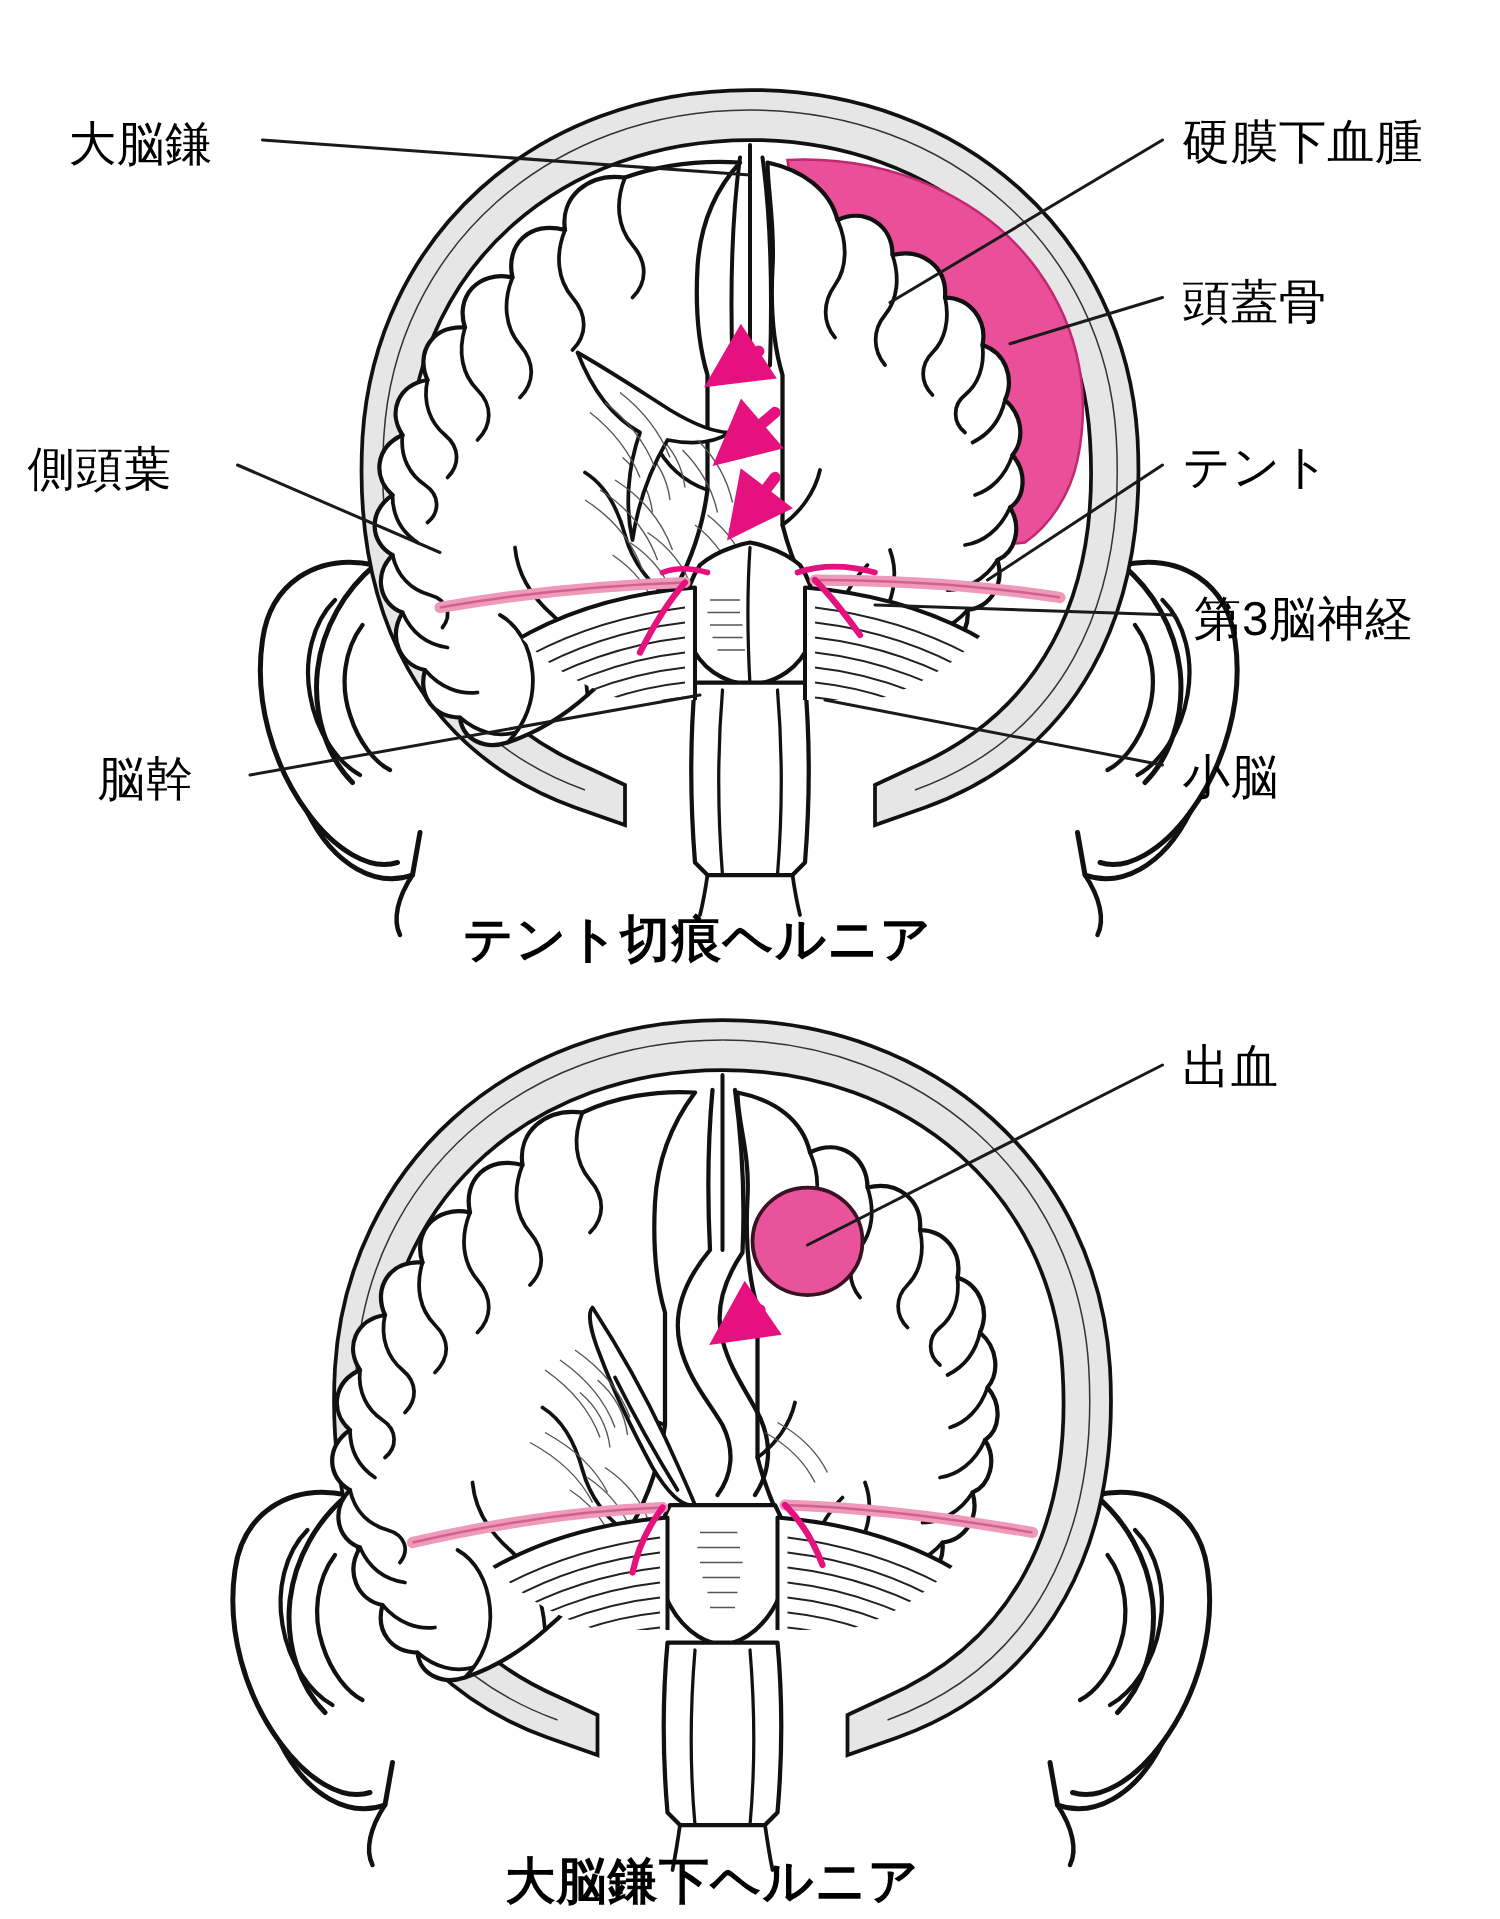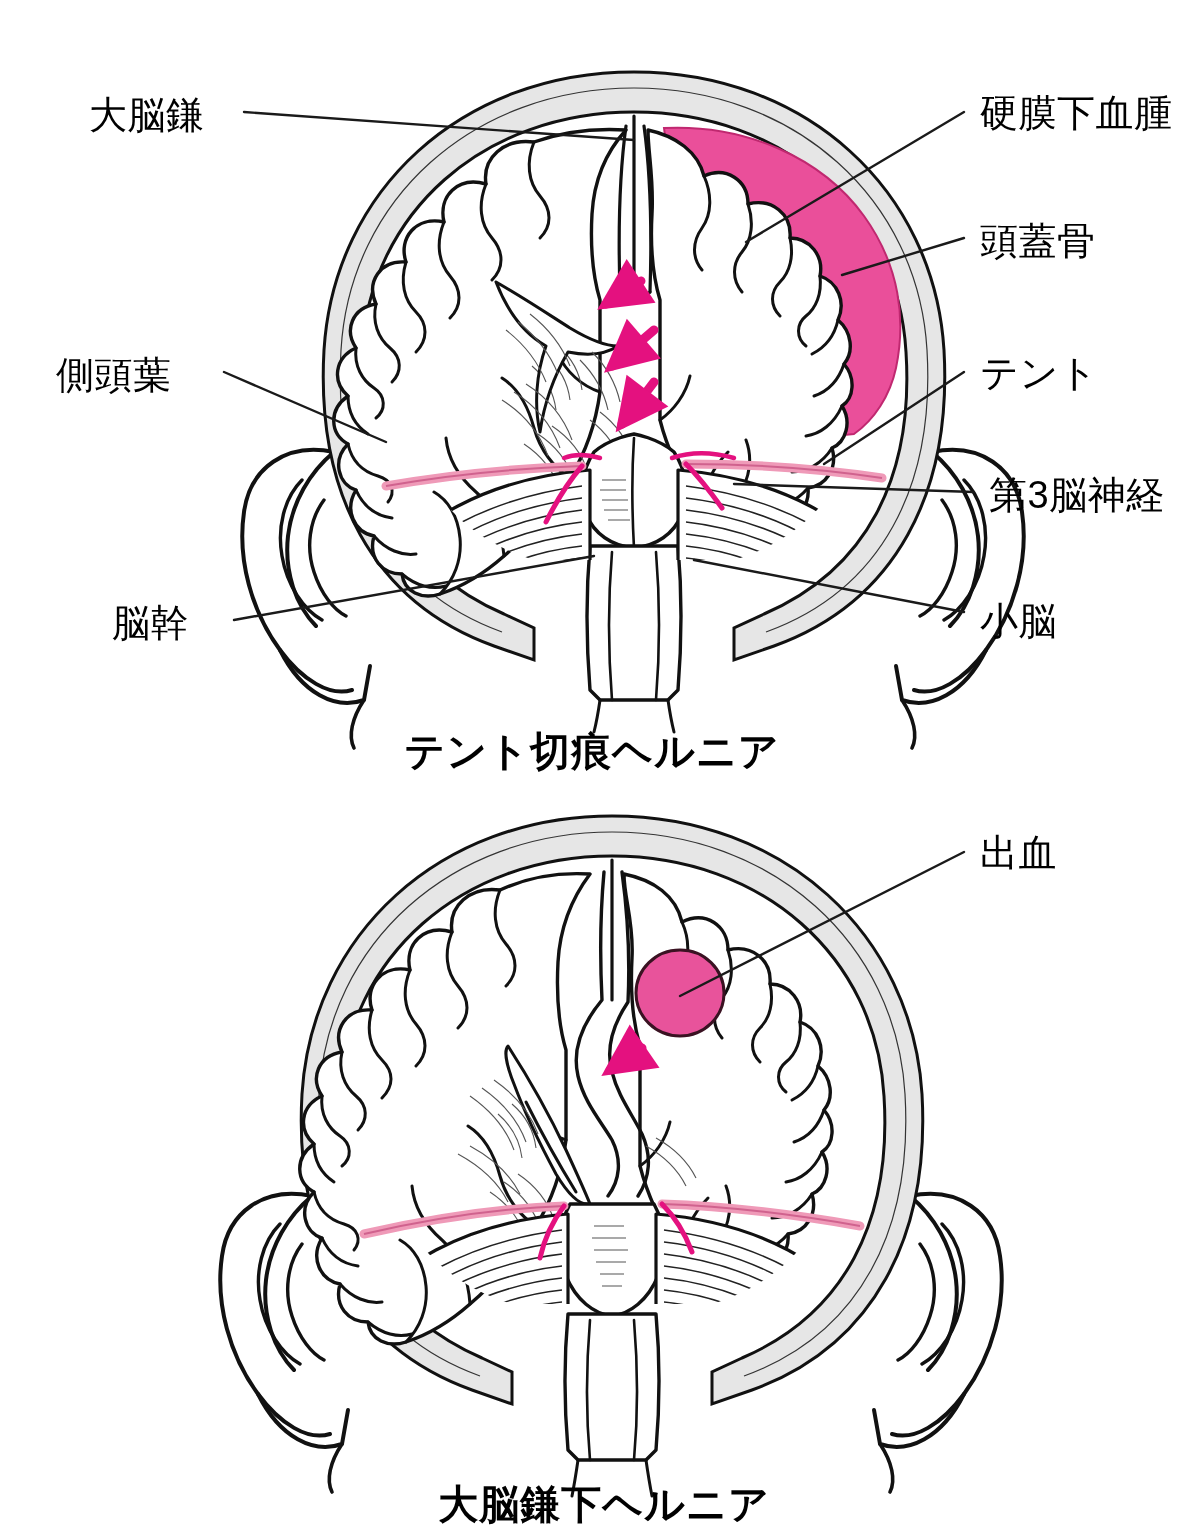--- a/index.html
+++ b/index.html
@@ -1,21 +1,21 @@
 <!DOCTYPE html>
 <html lang="ja"><head>
 <meta charset="utf-8">
 <title>脳ヘルニア</title>
 <style>
   html,body{margin:0;padding:0;background:#ffffff;}
   body{
     font-family:"Liberation Sans","DejaVu Sans",sans-serif;
     width:1200px;height:1535px;position:relative;overflow:hidden;
   }
-  #stage{position:absolute;left:0;top:0;width:973px;height:1535px;padding-left:34px;}
+  #stage{position:absolute;left:0;top:0;width:973px;height:1535px;}
   svg{display:block;}
   .lbl{
     font-size:38px;fill:#000;font-weight:400;
     font-family:"Liberation Sans","DejaVu Sans",sans-serif;
     letter-spacing:0.5px;
   }
   .caption{
     font-size:40px;fill:#000;font-weight:700;
     font-family:"Liberation Sans","DejaVu Sans",sans-serif;
     letter-spacing:1px;

